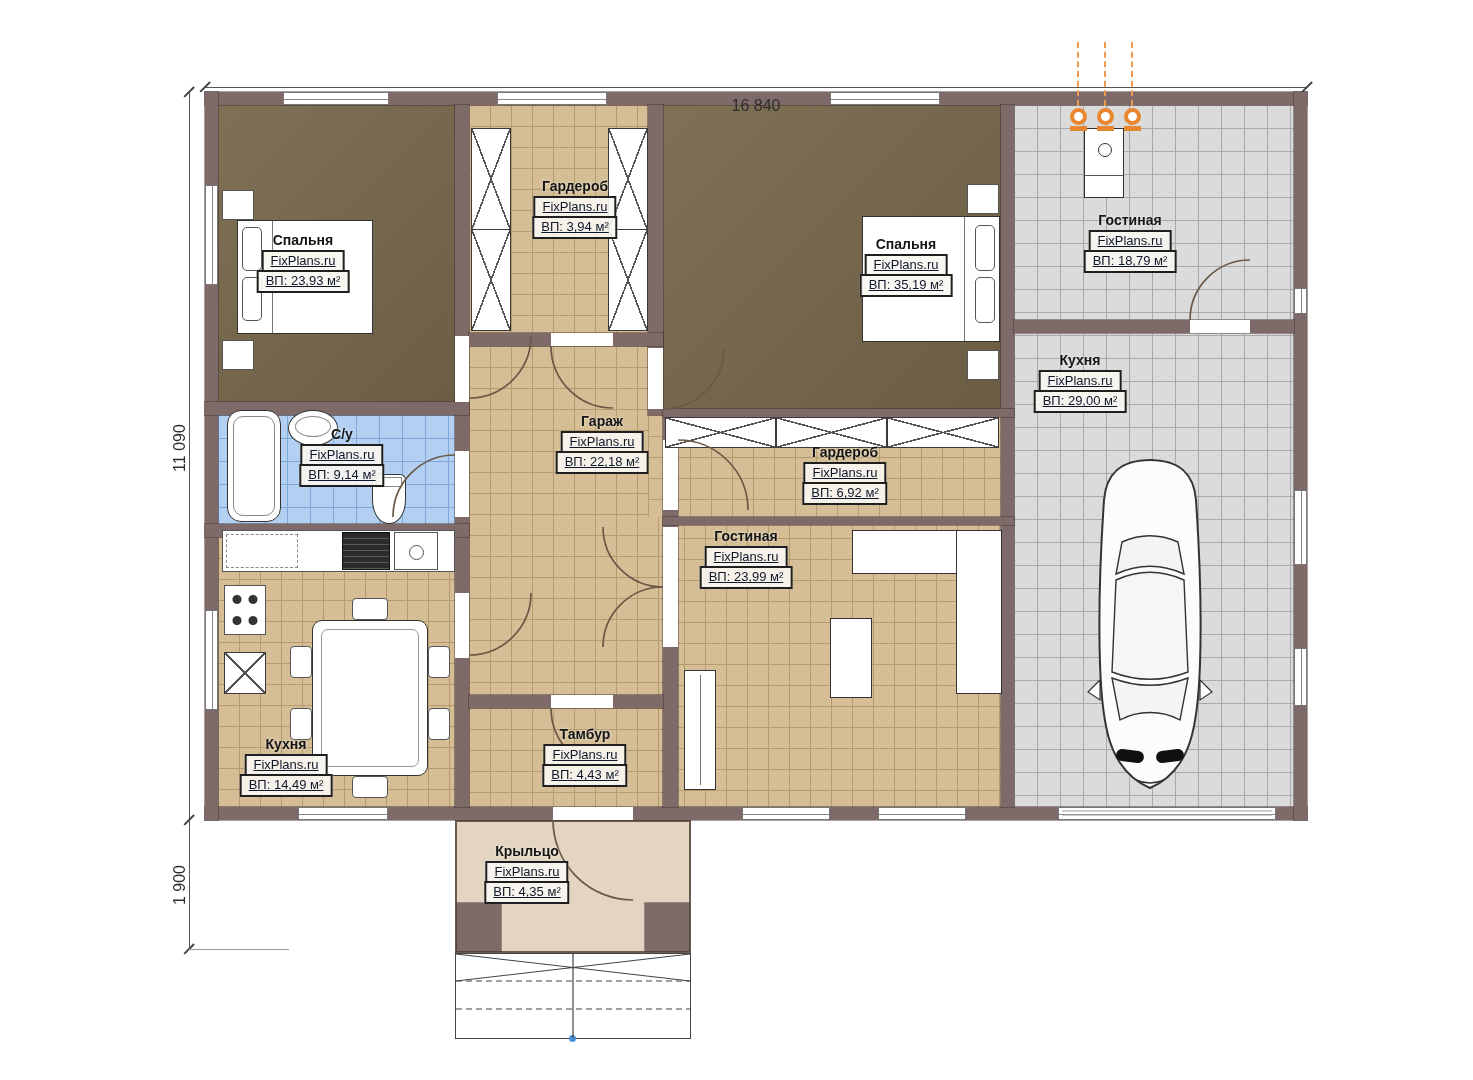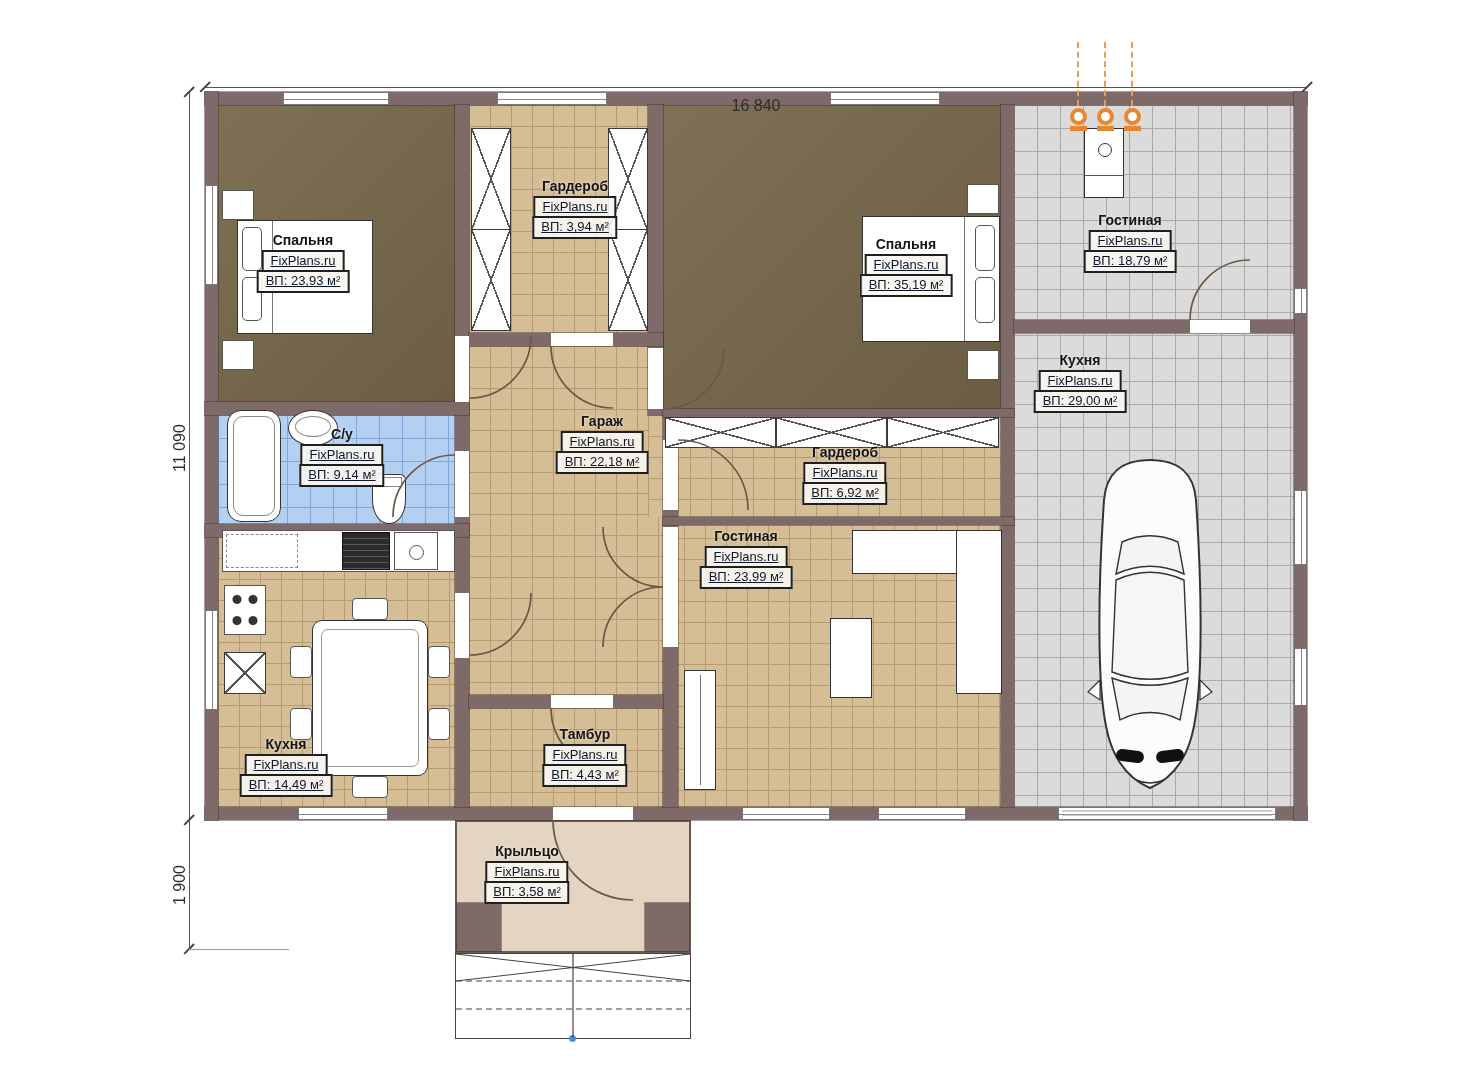--- a/index.html
+++ b/index.html
@@ -280,21 +280,21 @@
     <div class="rbox">ВП: 14,49 м²</div>
   </div>
   <div class="rlabel" style="left:585px;top:726px;">
     <div class="rname">Тамбур</div>
     <div class="rbox">FixPlans.ru</div>
     <div class="rbox">ВП: 4,43 м²</div>
   </div>
   <div class="rlabel" style="left:527px;top:843px;">
     <div class="rname">Крыльцо</div>
     <div class="rbox">FixPlans.ru</div>
-    <div class="rbox">ВП: 3,58 м²</div>
+    <div class="rbox">ВП: 4,35 м²</div>
   </div>
 
   <div class="dimline" style="left:205px;top:87px;width:1102px;height:1px;"></div>
   <div class="tick" style="left:198px;top:86px;"></div>
   <div class="tick" style="left:1300px;top:86px;"></div>
   <div class="dimtext" style="left:756px;top:62px;transform:translateX(-50%);margin-top:35px;">16 840</div>
 
   <div class="dimline" style="left:189px;top:92px;width:1px;height:728px;"></div>
   <div class="tick" style="left:182px;top:91px;"></div>
   <div class="tick" style="left:182px;top:819px;"></div>

